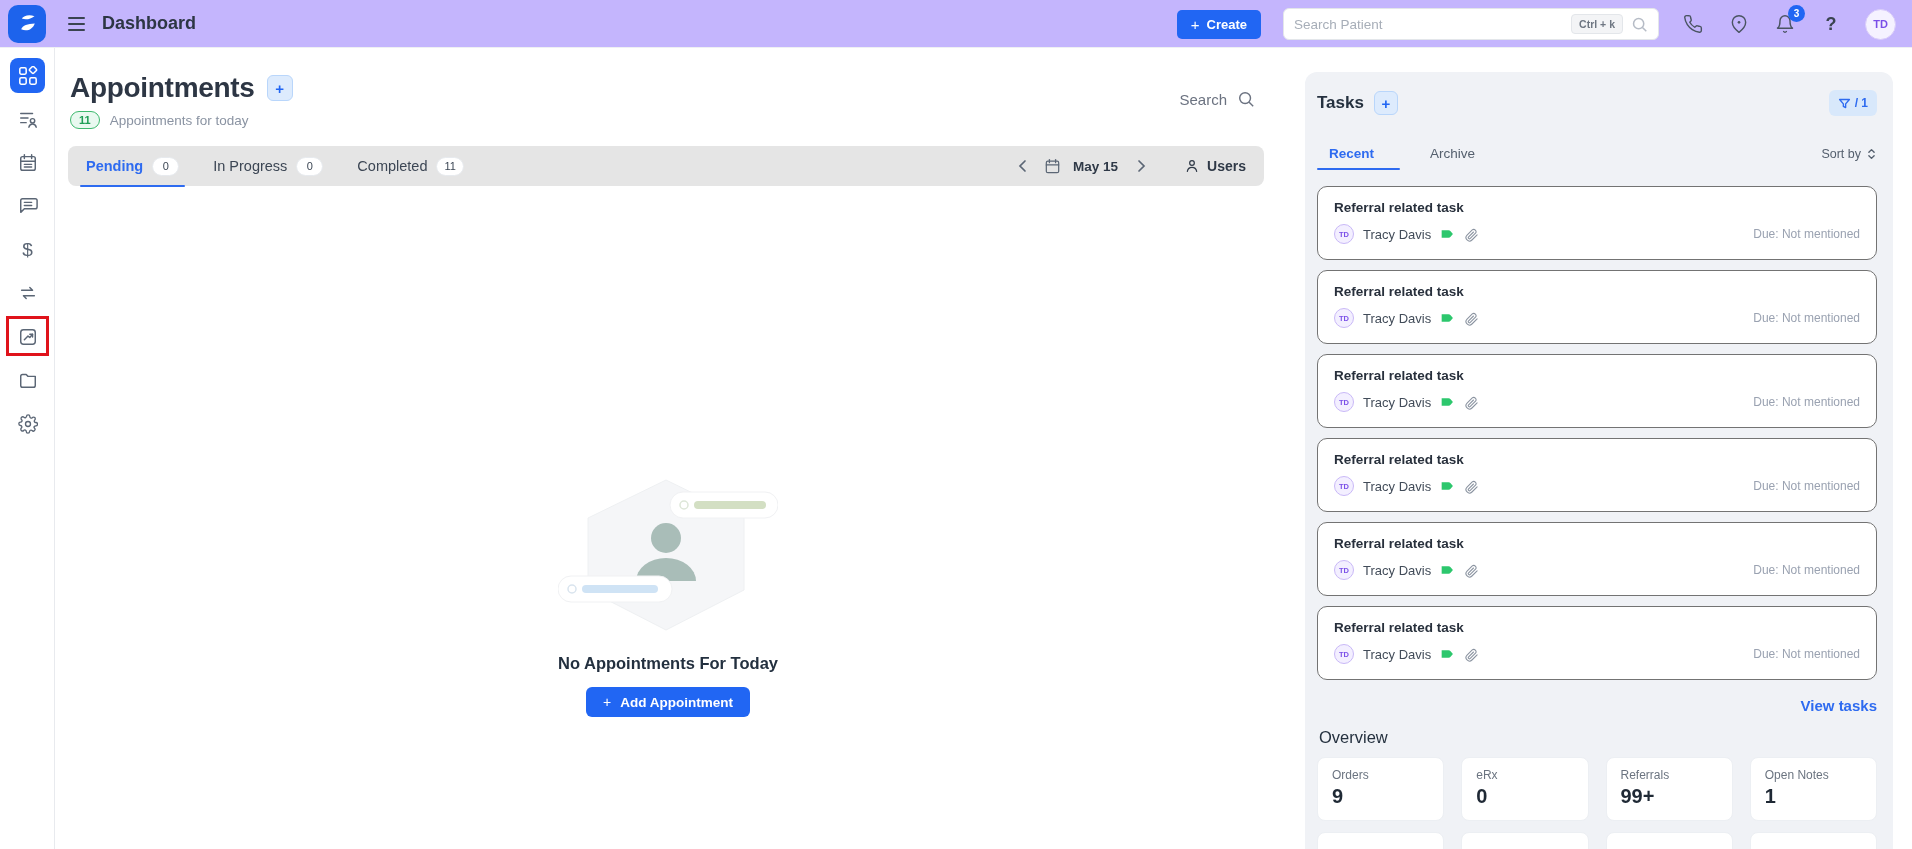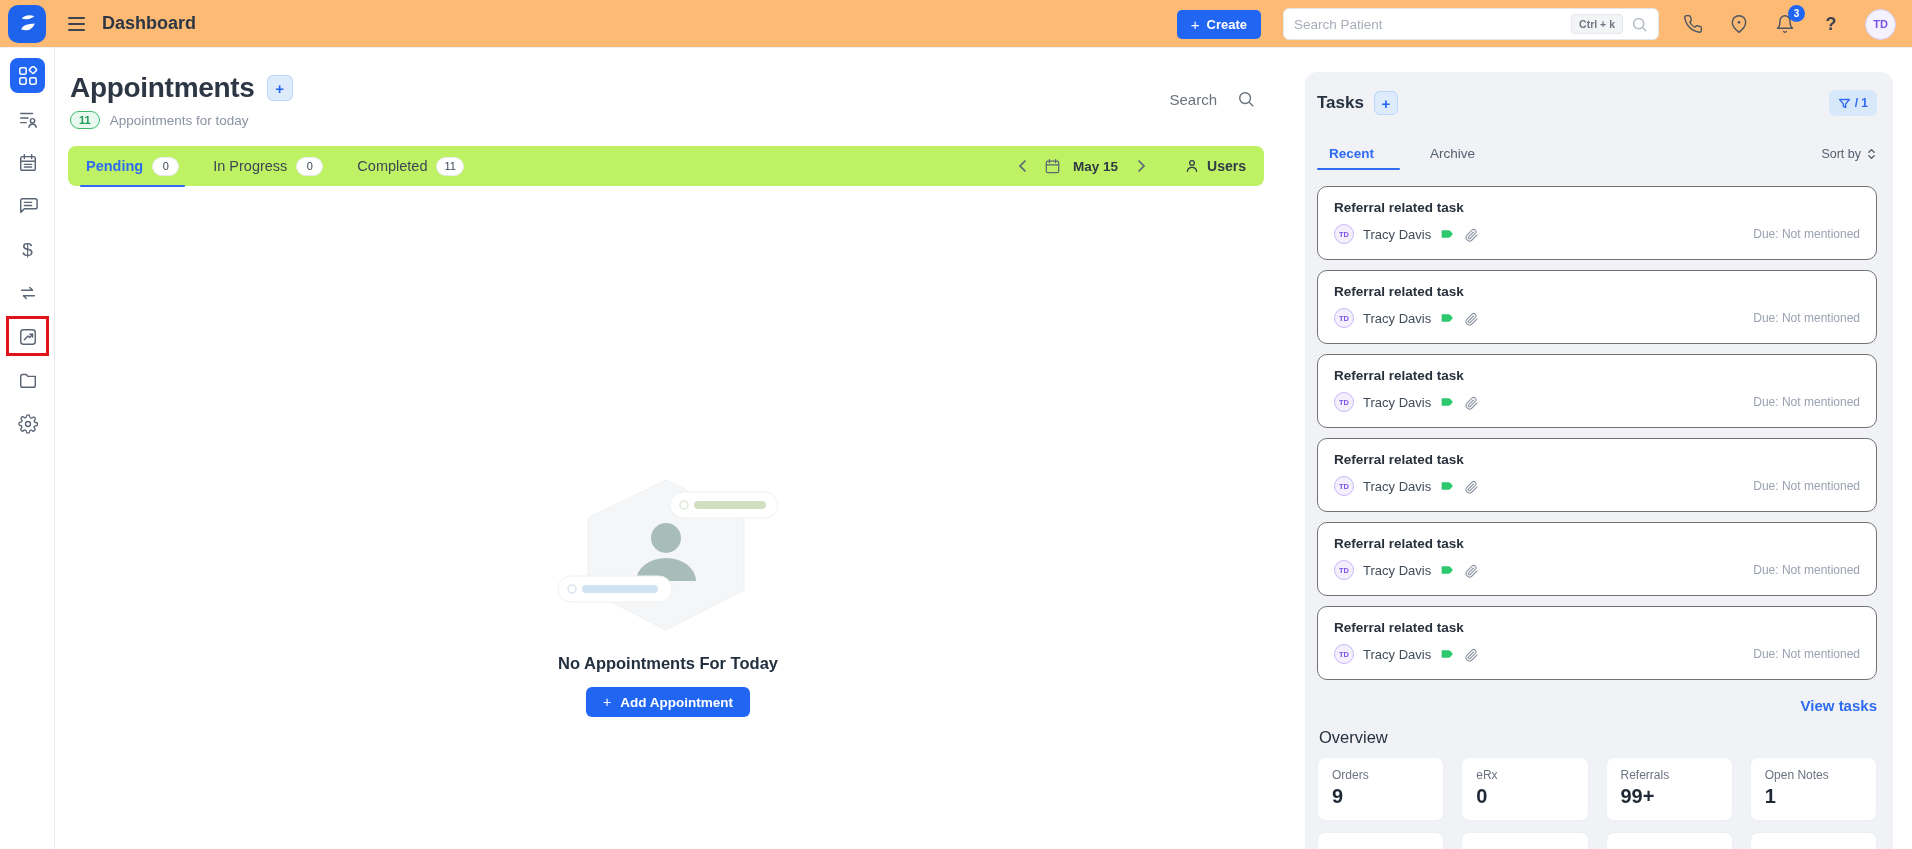--- a/index.html
+++ b/index.html
@@ -1,20 +1,20 @@
 <!DOCTYPE html>
 <html><head>
 <meta charset="utf-8">
 <style>
   * { box-sizing: border-box; margin: 0; padding: 0; }
   html,body { width:1912px; height:849px; overflow:hidden; }
   body { font-family:"Liberation Sans", sans-serif; background:#fff; position:relative; color:#2d3644; }
 
   
-  .header { position:absolute; left:0; top:0; width:1912px; height:48px; background:#fdba74;
+  .header { position:absolute; left:0; top:0; width:1912px; height:48px; background:#c4b5fd;
             border-bottom:1px solid #eef0f3; display:flex; align-items:center; z-index:5; }
   .logo { position:absolute; left:8px; top:5px; width:38px; height:38px; border-radius:10px;
           background:#1d63ec; display:flex; align-items:center; justify-content:center; }
   .hamburger { position:absolute; left:68px; top:13px; width:24px; height:22px; display:flex;
                flex-direction:column; justify-content:center; gap:4px; cursor:pointer; }
   .hamburger span { display:block; width:17px; height:2px; background:#3a4350; border-radius:1px; }
   .page-title { position:absolute; left:102px; top:13px; font-size:18px; font-weight:700; color:#2d3644; }
   .header-right { position:absolute; right:16px; top:0; height:48px; display:flex; align-items:center; gap:22px; }
   .create-btn { height:29px; background:#2166f3; color:#fff; border:none; border-radius:5px;
                 font-size:13px; font-weight:700; padding:0 14px; display:flex; align-items:center; gap:7px;
@@ -49,24 +49,24 @@
   
   .main { position:absolute; left:55px; top:48px; width:1250px; height:801px; background:#fff; }
   .appt-titlerow { position:absolute; left:15px; top:24px; display:flex; align-items:center; gap:12px; }
   .appt-title { font-size:28px; font-weight:700; color:#2d3644; letter-spacing:-0.3px; }
   .chip-plus { width:26px; height:26px; border-radius:6px; background:#ddebfd; border:1px solid #b9d6fb;
                color:#2166f3; font-size:15px; font-weight:700; display:flex; align-items:center; justify-content:center; cursor:pointer; }
   .appt-subrow { position:absolute; left:15px; top:63px; display:flex; align-items:center; gap:10px; }
   .green-pill { border:1.5px solid #3fba6f; background:#e9f9f0; color:#1e9e55; font-size:11px; font-weight:700;
                 border-radius:999px; padding:2px 8px; }
   .appt-sublabel { font-size:13.5px; color:#8a93a2;text-align:center; }
-  .main-search { position:absolute; right:50px; top:42px; display:flex; align-items:center; gap:20px;
+  .main-search { position:absolute; right:50px; top:42px; display:flex; align-items:center; gap:10px;
                  color:#6b7280; font-size:15px; cursor:pointer; }
 
-  .tabstrip { position:absolute; left:13px; top:98px; width:1196px; height:40px; background:#bef264;
+  .tabstrip { position:absolute; left:13px; top:98px; width:1196px; height:40px; background:#e5e5e5;
               border-radius:8px; display:flex; align-items:center; padding:0 18px; }
   .tab { position:relative; height:40px; display:flex; align-items:center; gap:9px; margin-right:34px;
          font-size:14.5px; color:#3c4654; cursor:pointer; }
   .tab.active { color:#2e6bf0; font-weight:700; }
   .tab.active::after { content:""; position:absolute; left:-6px; right:-6px; bottom:-1px; height:2.5px;
                        background:#2e6bf0; border-radius:2px; }
   .count-pill { background:#fff; border:1px solid #e7eaee; border-radius:999px; min-width:27px; height:19px;
                 font-size:11px; color:#3c4654; display:flex; align-items:center; justify-content:center; padding:0 7px; font-weight:400; }
   .strip-right { margin-left:auto; display:flex; align-items:center; gap:10px; }
   .chev { width:22px; height:22px; display:flex; align-items:center; justify-content:center; cursor:pointer; }

